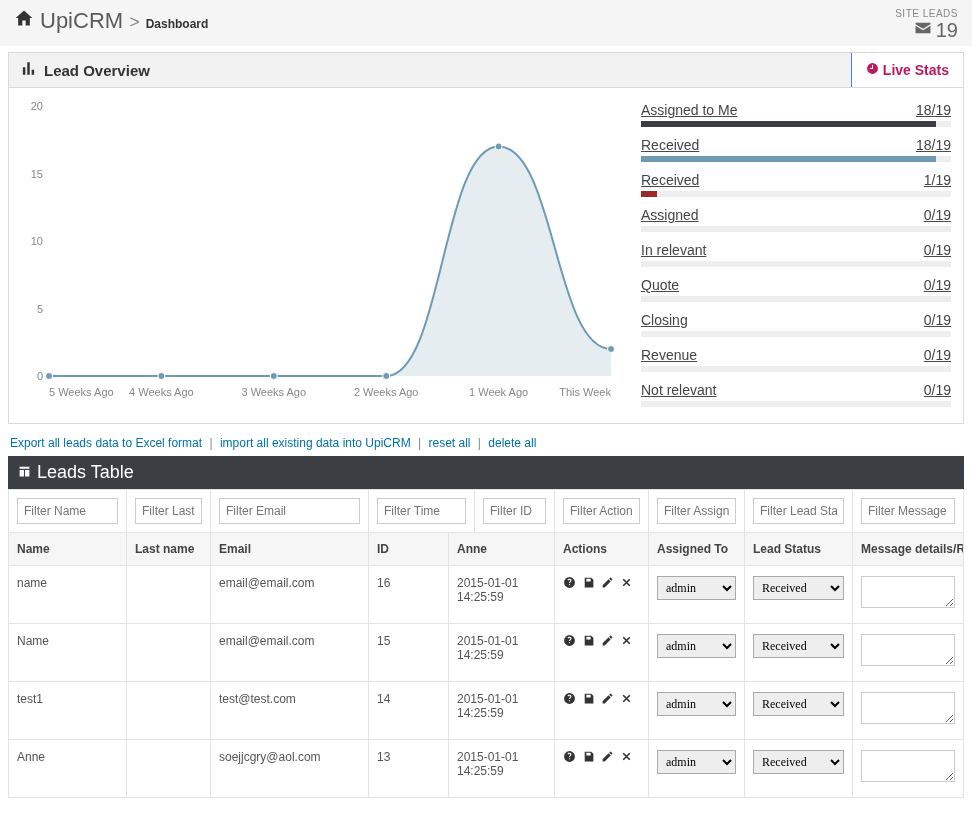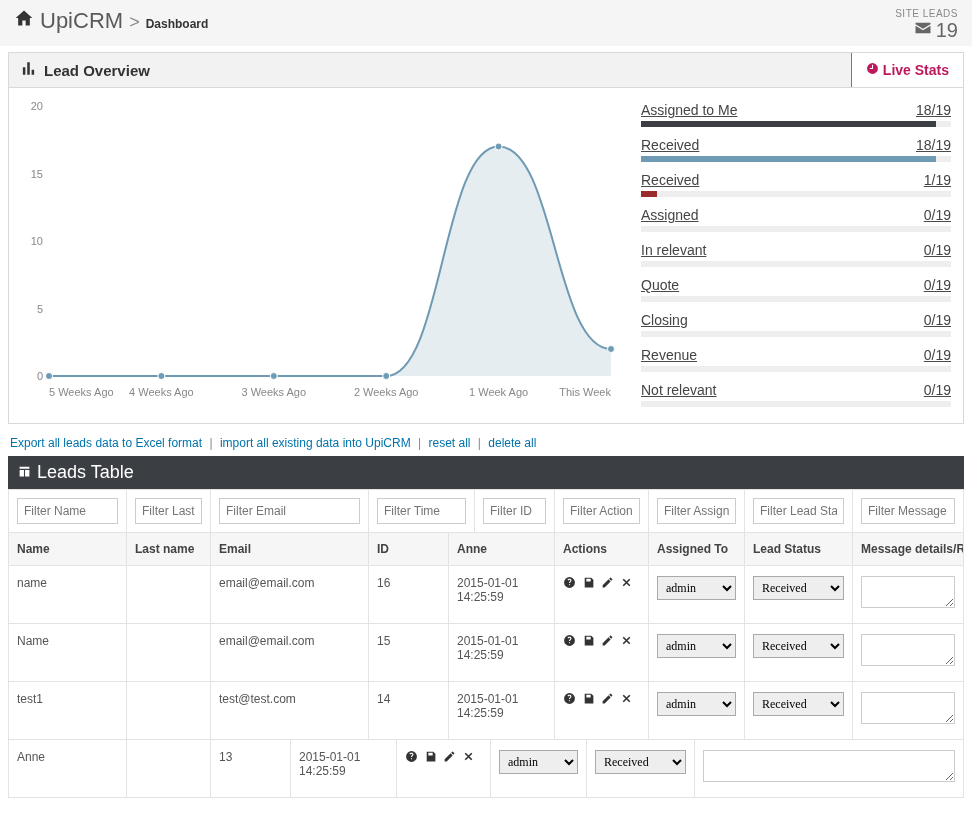--- a/index.html
+++ b/index.html
@@ -331,20 +331,21 @@
               </svg></span>
           </div>
         </div>
         <div class="col col-assigned"><select class="sel"><option>admin</option></select></div>
         <div class="col col-status"><select class="sel"><option>Received</option></select></div>
         <div class="col col-msg"><textarea class="remarks" style=""></textarea></div>
       </div>
       <div class="data-row">
         <div class="col col-name">Anne</div>
         <div class="col col-last"></div>
+        <div class="col col-email">soejjcgry@aol.com</div>
         <div class="col col-id">13</div>
         <div class="col col-time">2015-01-01 14:25:59</div>
         <div class="col col-actions">
           <div class="action-icons">
             <span><svg class="ico" width="13" height="13" viewBox="0 0 24 24">
                 <path d="M12 2a10 10 0 100 20 10 10 0 000-20zm1 15h-2v-2h2v2zm1.5-6.5c-.5.5-1 1-1.25 1.5-.15.3-.25.7-.25 1h-2c0-.7.15-1.3.5-1.8.3-.5.8-1 1.3-1.5.5-.5.7-.9.7-1.4 0-.8-.6-1.3-1.5-1.3-.8 0-1.4.4-1.7 1.1l-1.8-.8C8.2 6 9.8 5 12 5c2.2 0 3.7 1.2 3.7 3 0 1-.5 1.8-1.2 2.5z"></path>
               </svg></span>
             <span><svg class="ico" width="13" height="13" viewBox="0 0 24 24">
                 <path d="M5 3h12l4 4v14H5V3zm3 2v5h8V5H8zm2 10a3 3 0 116 0 3 3 0 01-6 0z"></path>
               </svg></span>

